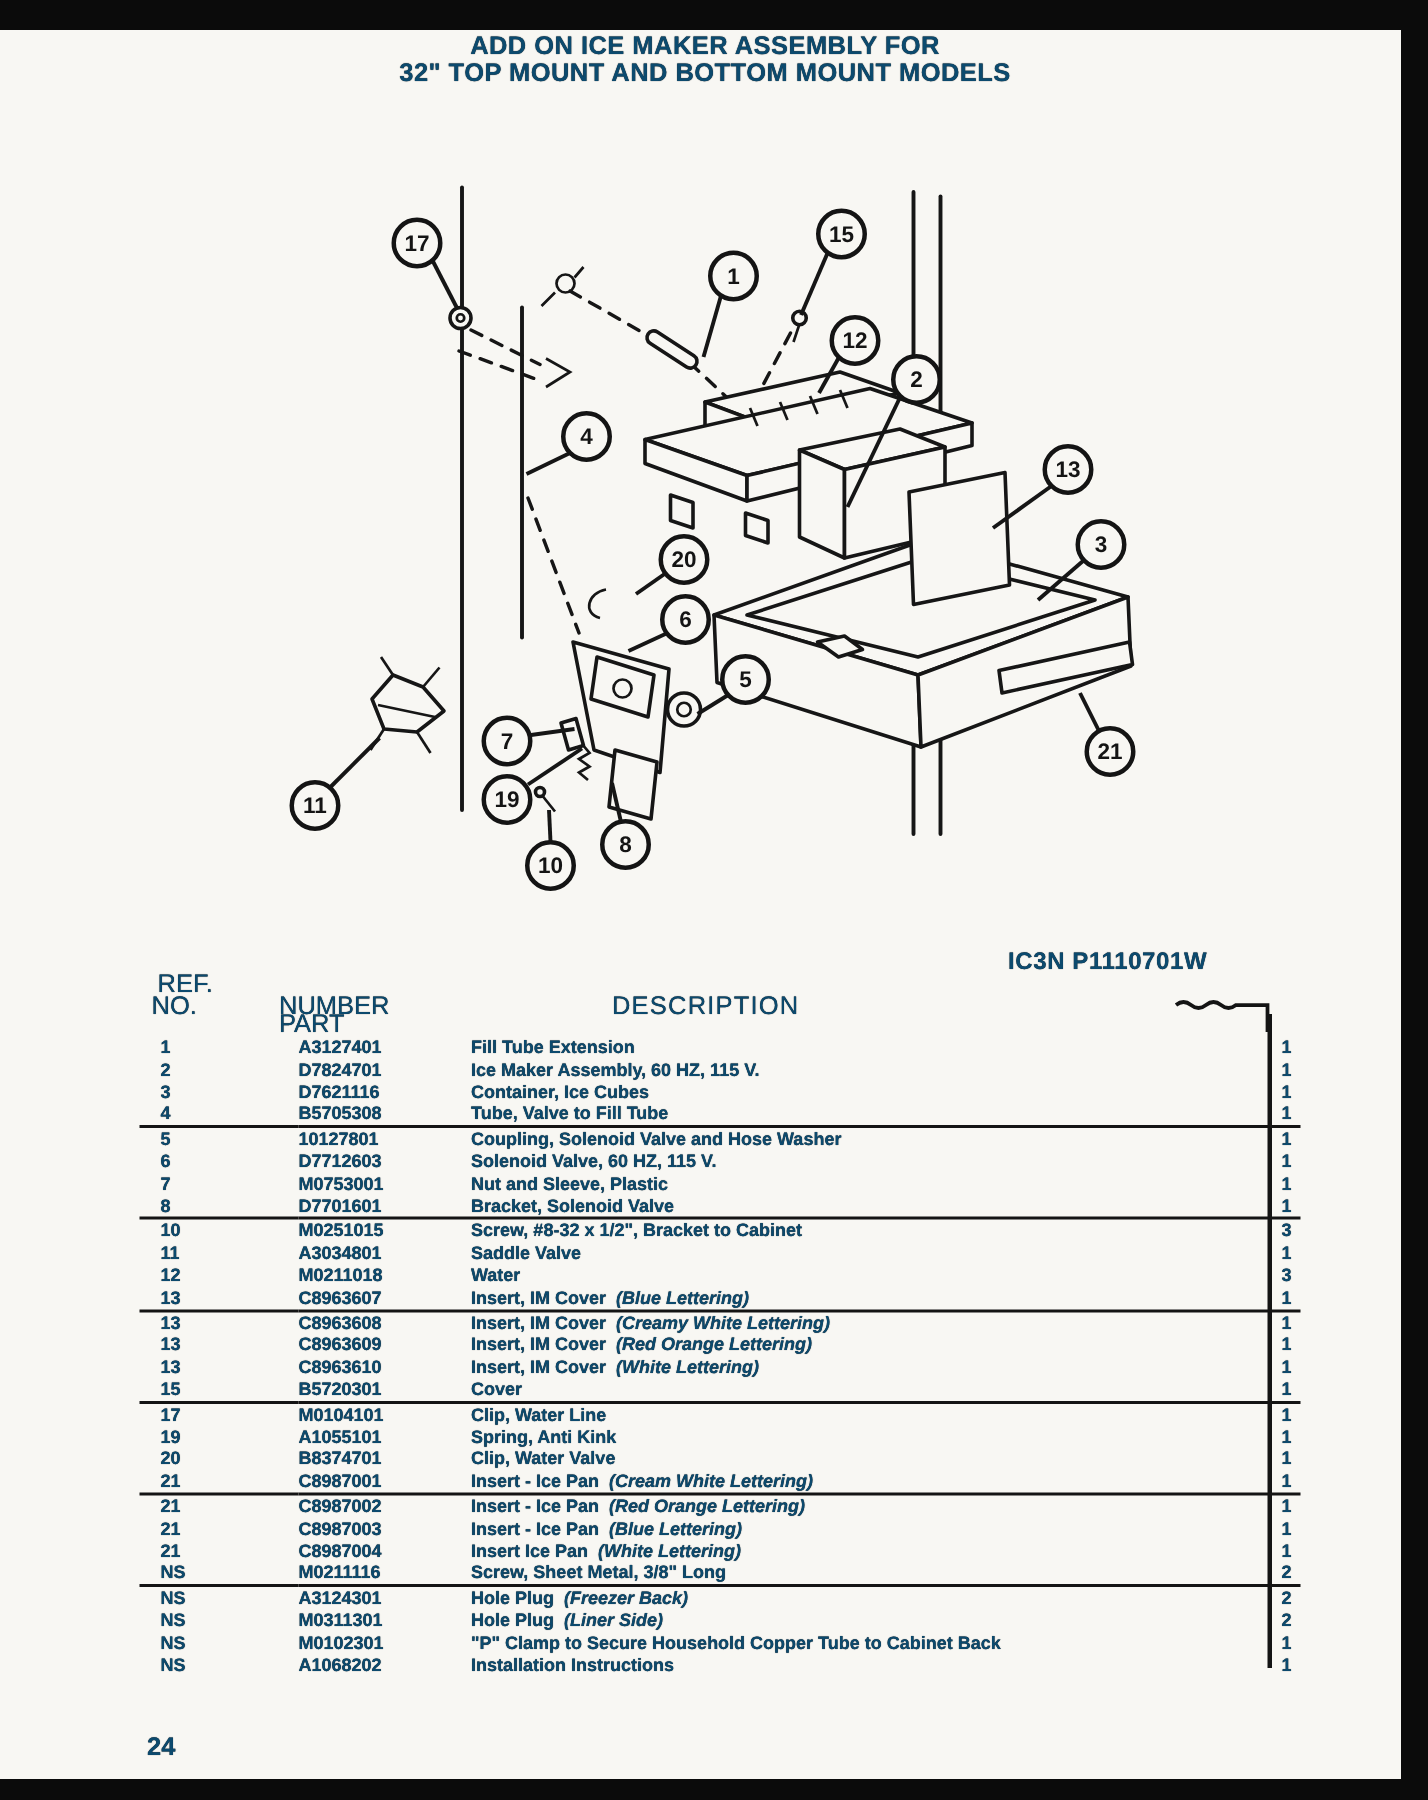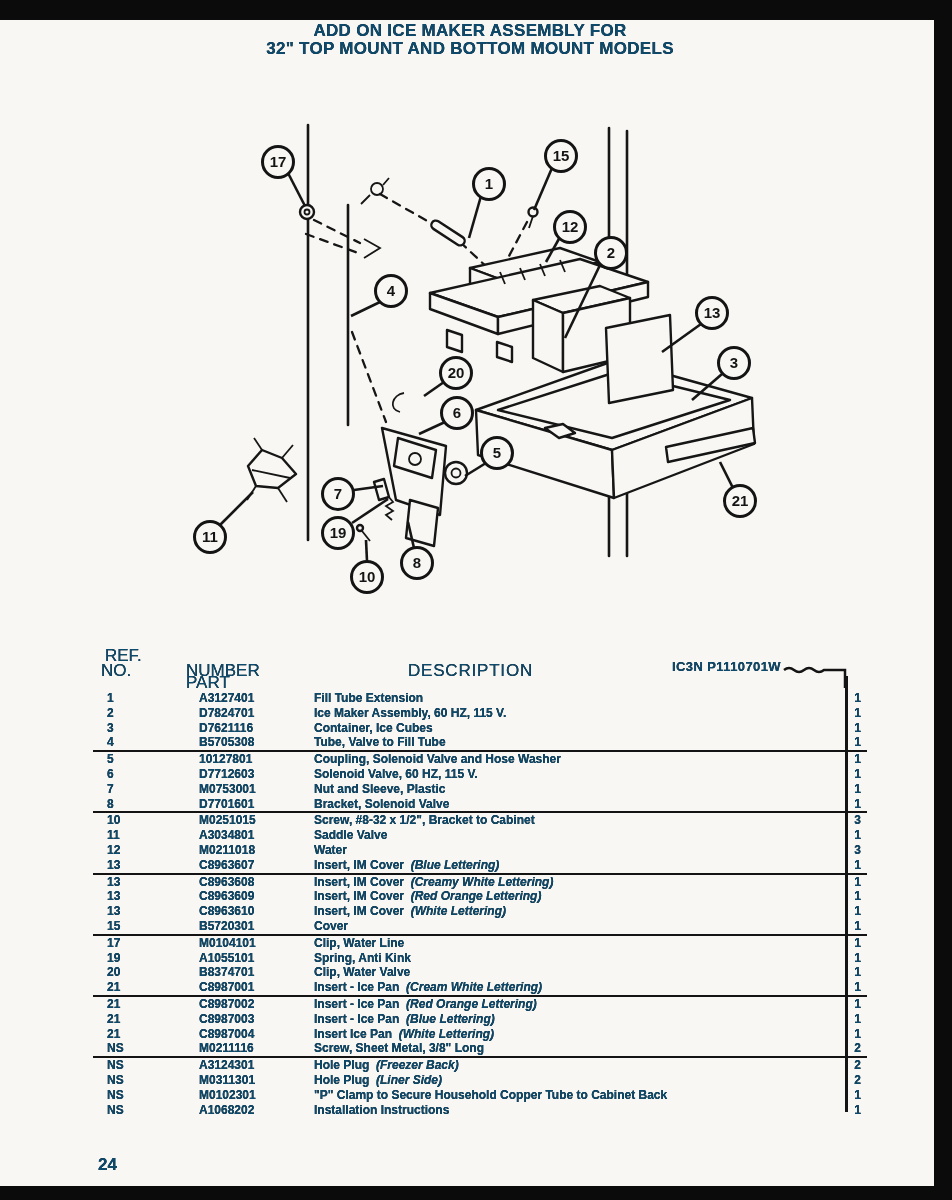--- a/index.html
+++ b/index.html
@@ -29,21 +29,21 @@
   .parts td{font-size:12px;font-weight:bold;line-height:14.8px;height:14.8px;padding:0;
             white-space:nowrap;overflow:visible;text-shadow:0 0 .5px #000;}
   .parts .c-ref{width:92px;padding-left:14px;}
   .parts .c-part{width:115px;}
   .parts .c-desc{width:452px;}
   .parts .c-qty{width:95px;text-align:right;padding-right:6px;}
   .parts tr.rule td{border-bottom:2.5px solid #141414;}
   .note{font-style:italic;text-align:right;}
   .qty-line{position:absolute;left:845px;top:676px;width:2.5px;height:436px;background:#141414;}
   .bracket{position:absolute;left:778px;top:658px;}
-  .model-code{position:absolute;left:672px;top:659px;font-weight:bold;font-size:13px;
+  .model-code{position:absolute;left:672px;top:633px;font-weight:bold;font-size:16px;
               letter-spacing:.4px;text-shadow:0 0 .5px #000;}
   .page-number{position:absolute;left:98px;top:1155px;font-weight:bold;font-size:17px;
                text-shadow:0 0 .5px #000;}
 </style>
 </head>
 <body>
 
 <div class="page">
 
   <div class="bar bar-top"></div>

